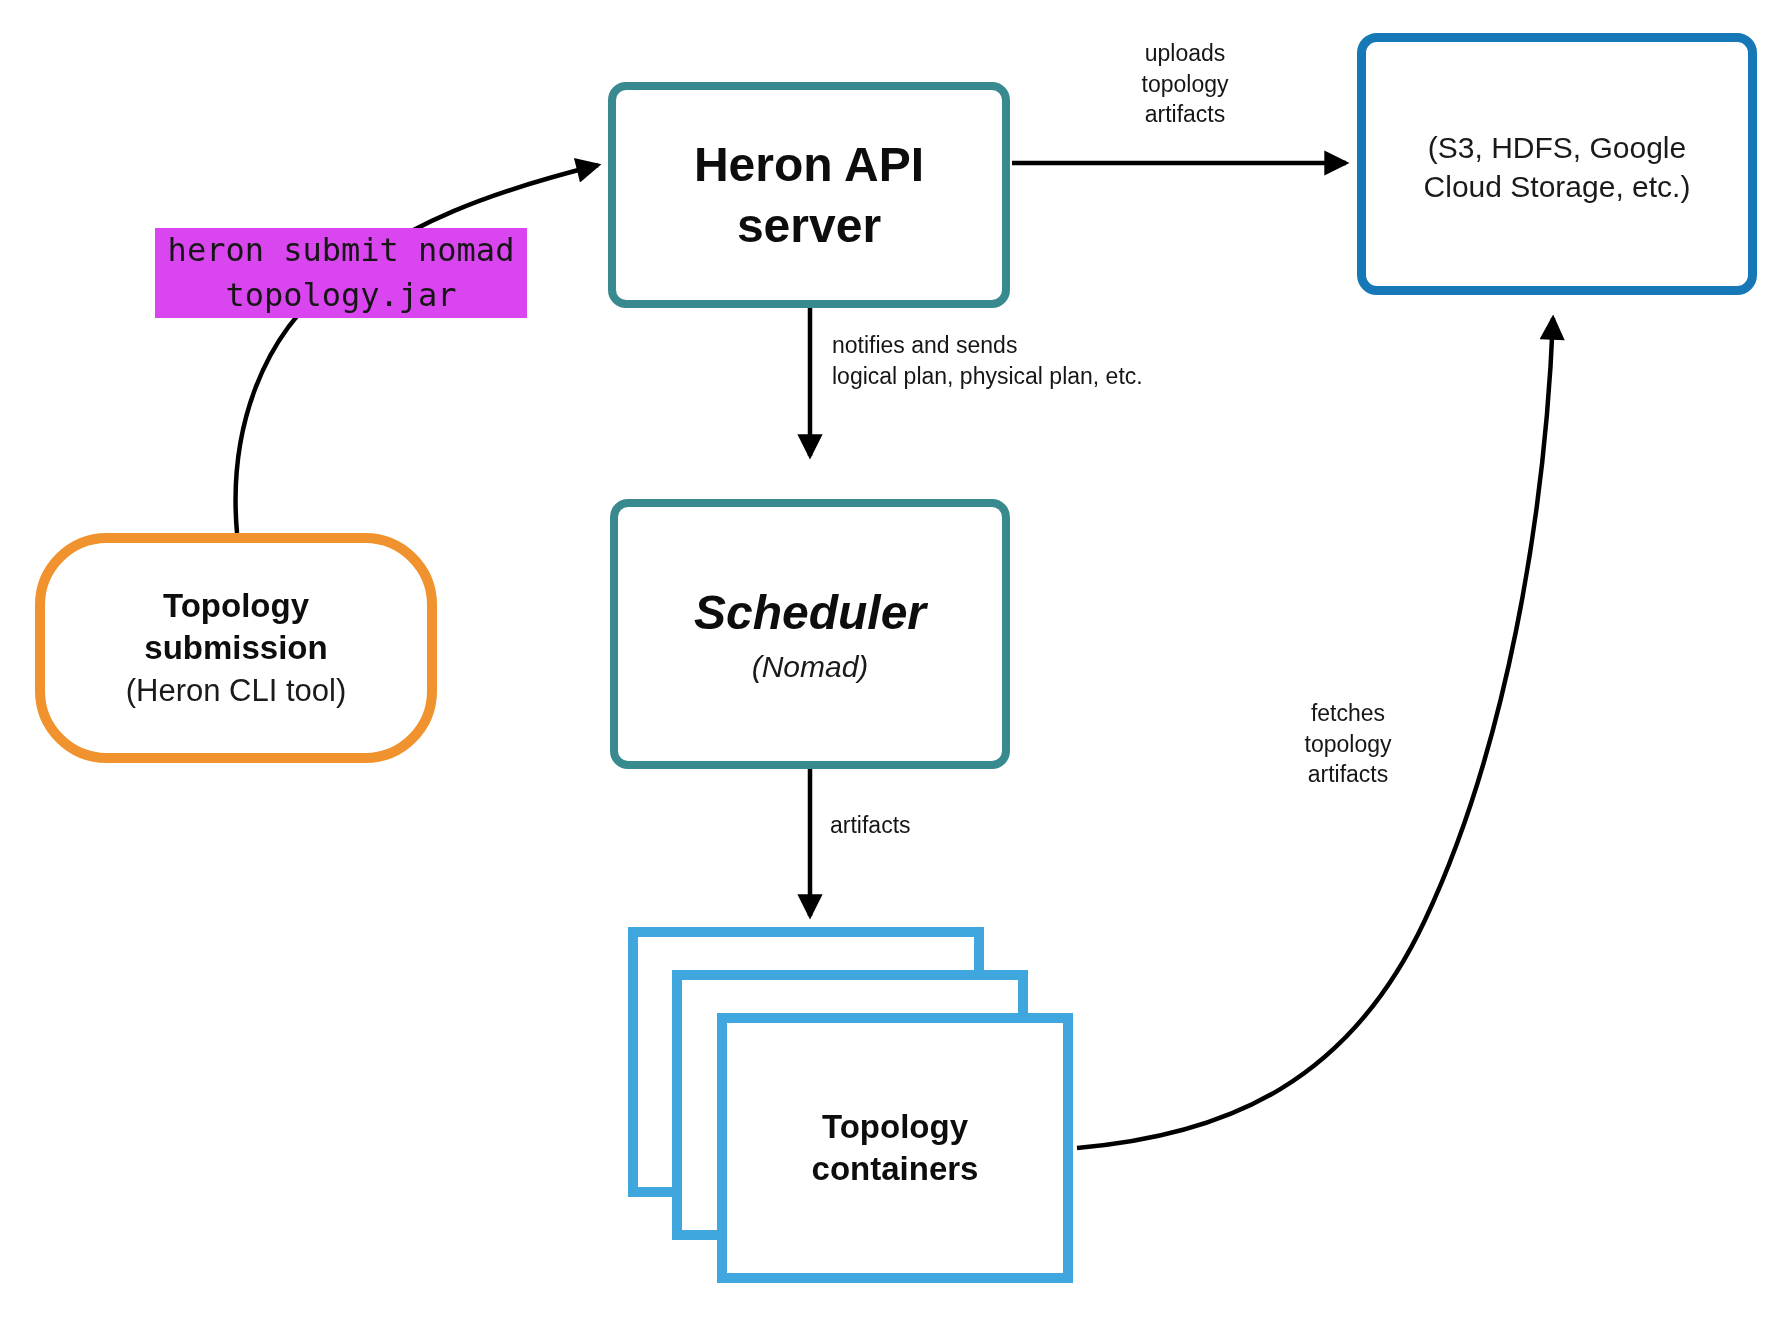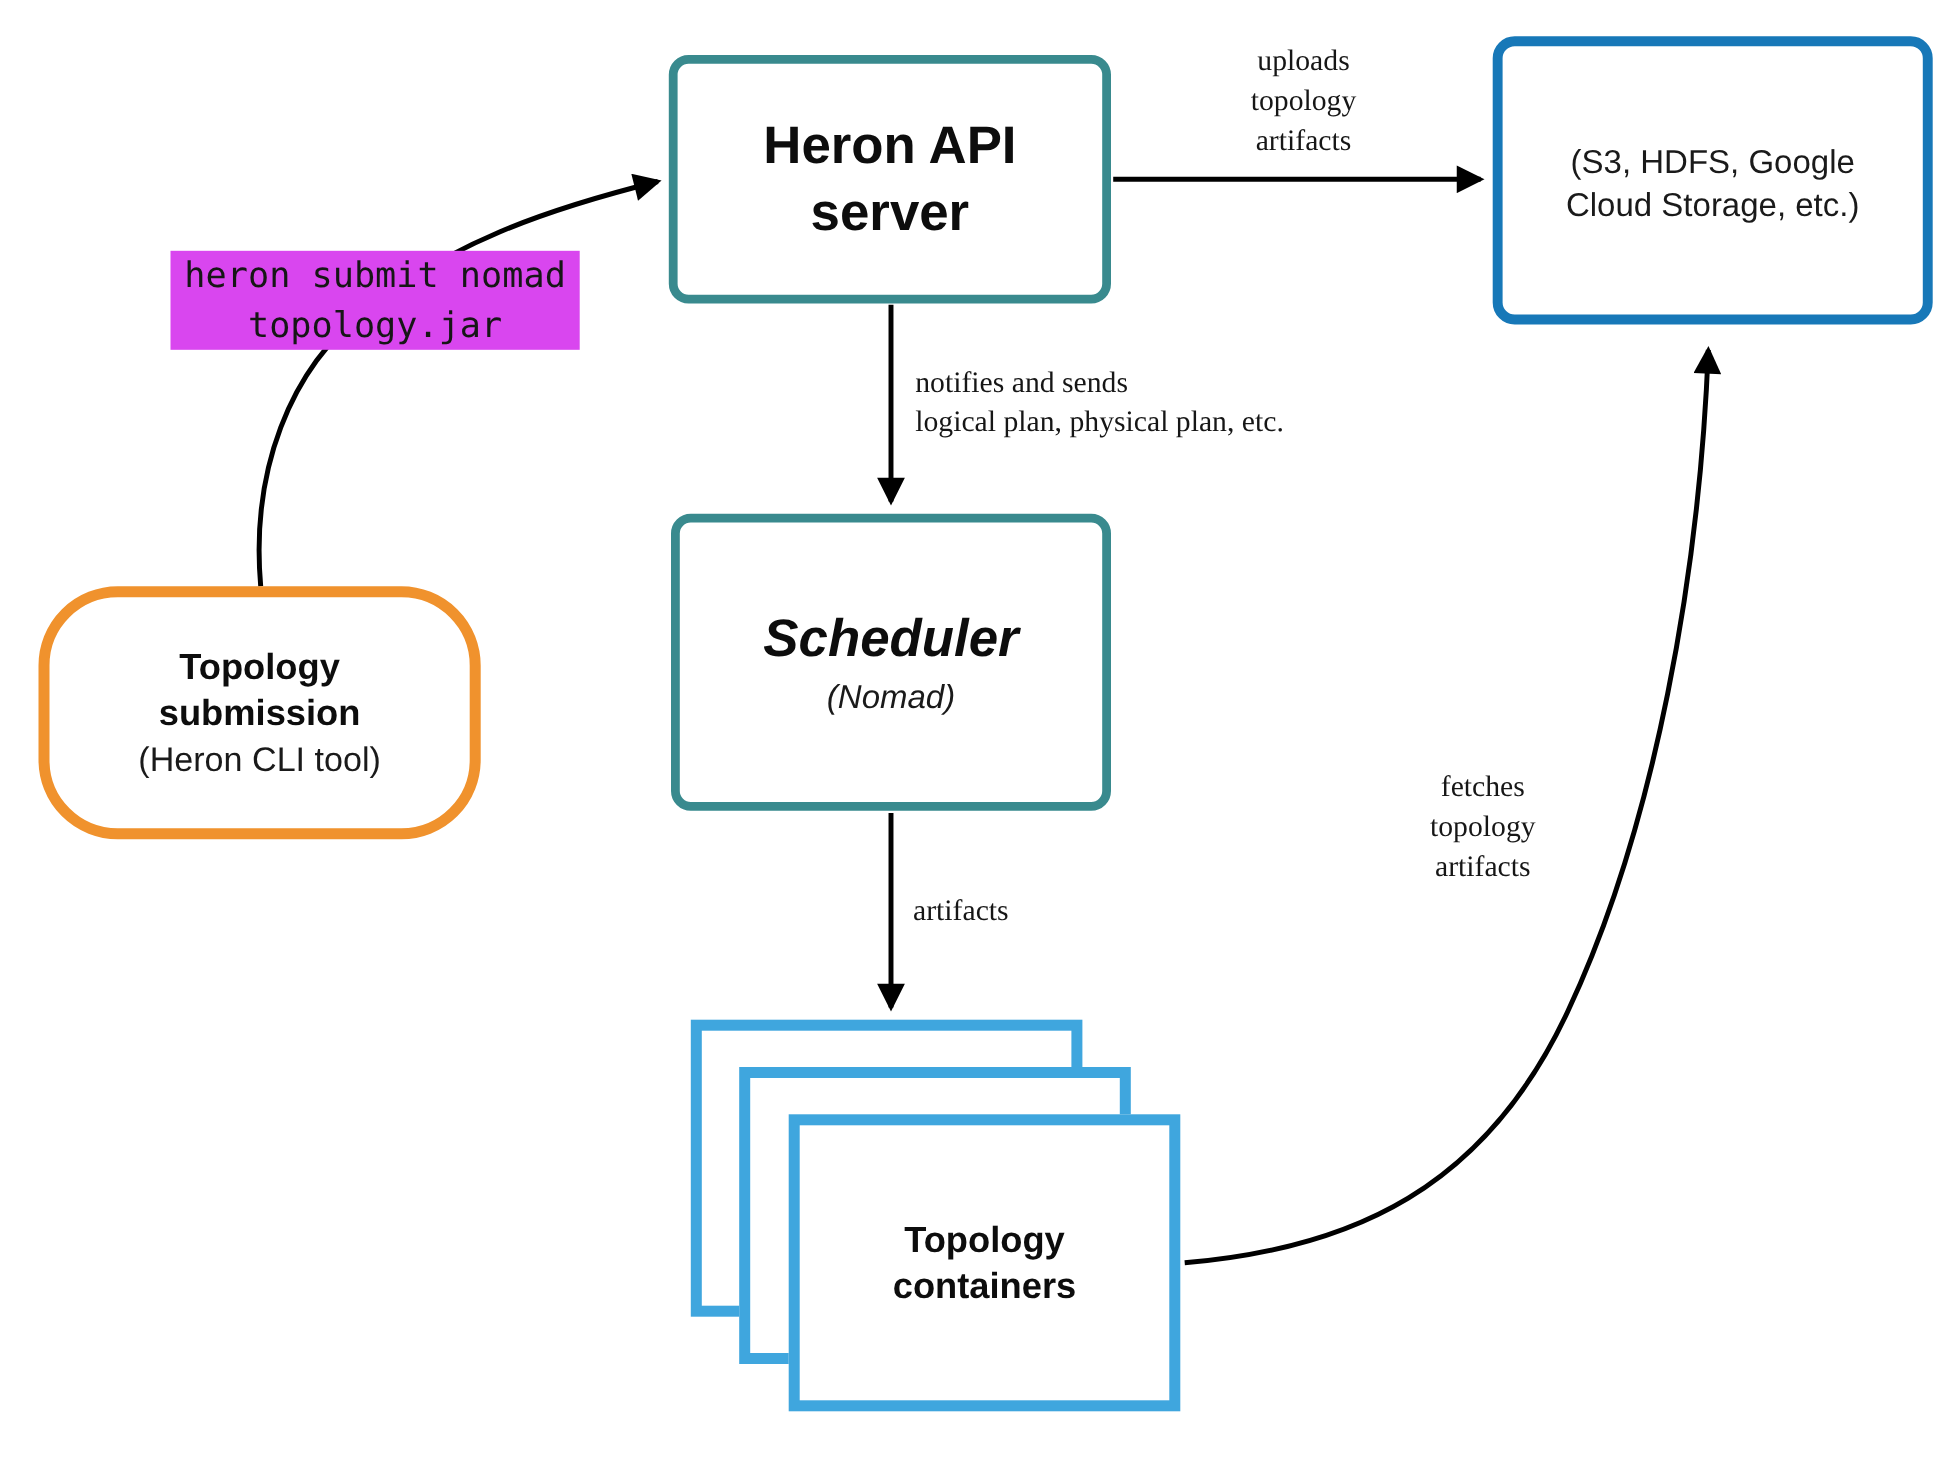--- a/index.html
+++ b/index.html
@@ -7,26 +7,26 @@
     position:relative;width:1780px;height:1327px;background:#fff;overflow:hidden;
     font-family:"Liberation Sans",sans-serif;color:#111;
   }
   .layer{position:absolute;left:0;top:0;}
   svg.arrows{z-index:1;}
   .node{position:absolute;z-index:2;background:#fff;box-sizing:border-box;
         display:flex;flex-direction:column;align-items:center;justify-content:center;
         text-align:center;}
   .node .title{font-weight:bold;white-space:pre-line;line-height:1.28;color:#0d0d0d;}
   .node .subtitle{white-space:pre-line;line-height:1.3;color:#1a1a1a;}
-  .teal{border:8px solid var(--teal);border-radius:18px;}
+  .teal{border:8px solid var(--teal);border-radius:18px;margin-top:32px;}
   .blue{border:9px solid var(--blue);border-radius:20px;}
   .orange{border:10px solid var(--orange);border-radius:72px;}
   .container-card{border:10px solid var(--lightblue);border-radius:0;}
-  .edge-label{position:absolute;z-index:3;font-size:27px;line-height:1.33;
-        white-space:pre-line;color:#161616;font-family:Liberation Serif, serif;}
+  .edge-label{position:absolute;z-index:3;font-size:23px;line-height:1.33;
+        white-space:pre-line;color:#161616;}
   .center{text-align:center;}
   .mono{font-family:"DejaVu Sans Mono",monospace;font-size:32px;line-height:1.4;
         background:#d946ef;}
   
   #heron-api .title{font-size:48px;}
   #storage .title{font-size:50px;}
   #storage .subtitle{font-size:30px;margin-top:6px;}
   #scheduler .title{font-size:48px;}
   #scheduler .subtitle{font-size:30px;margin-top:4px;}
   #topo-sub .title{font-size:33px;}

